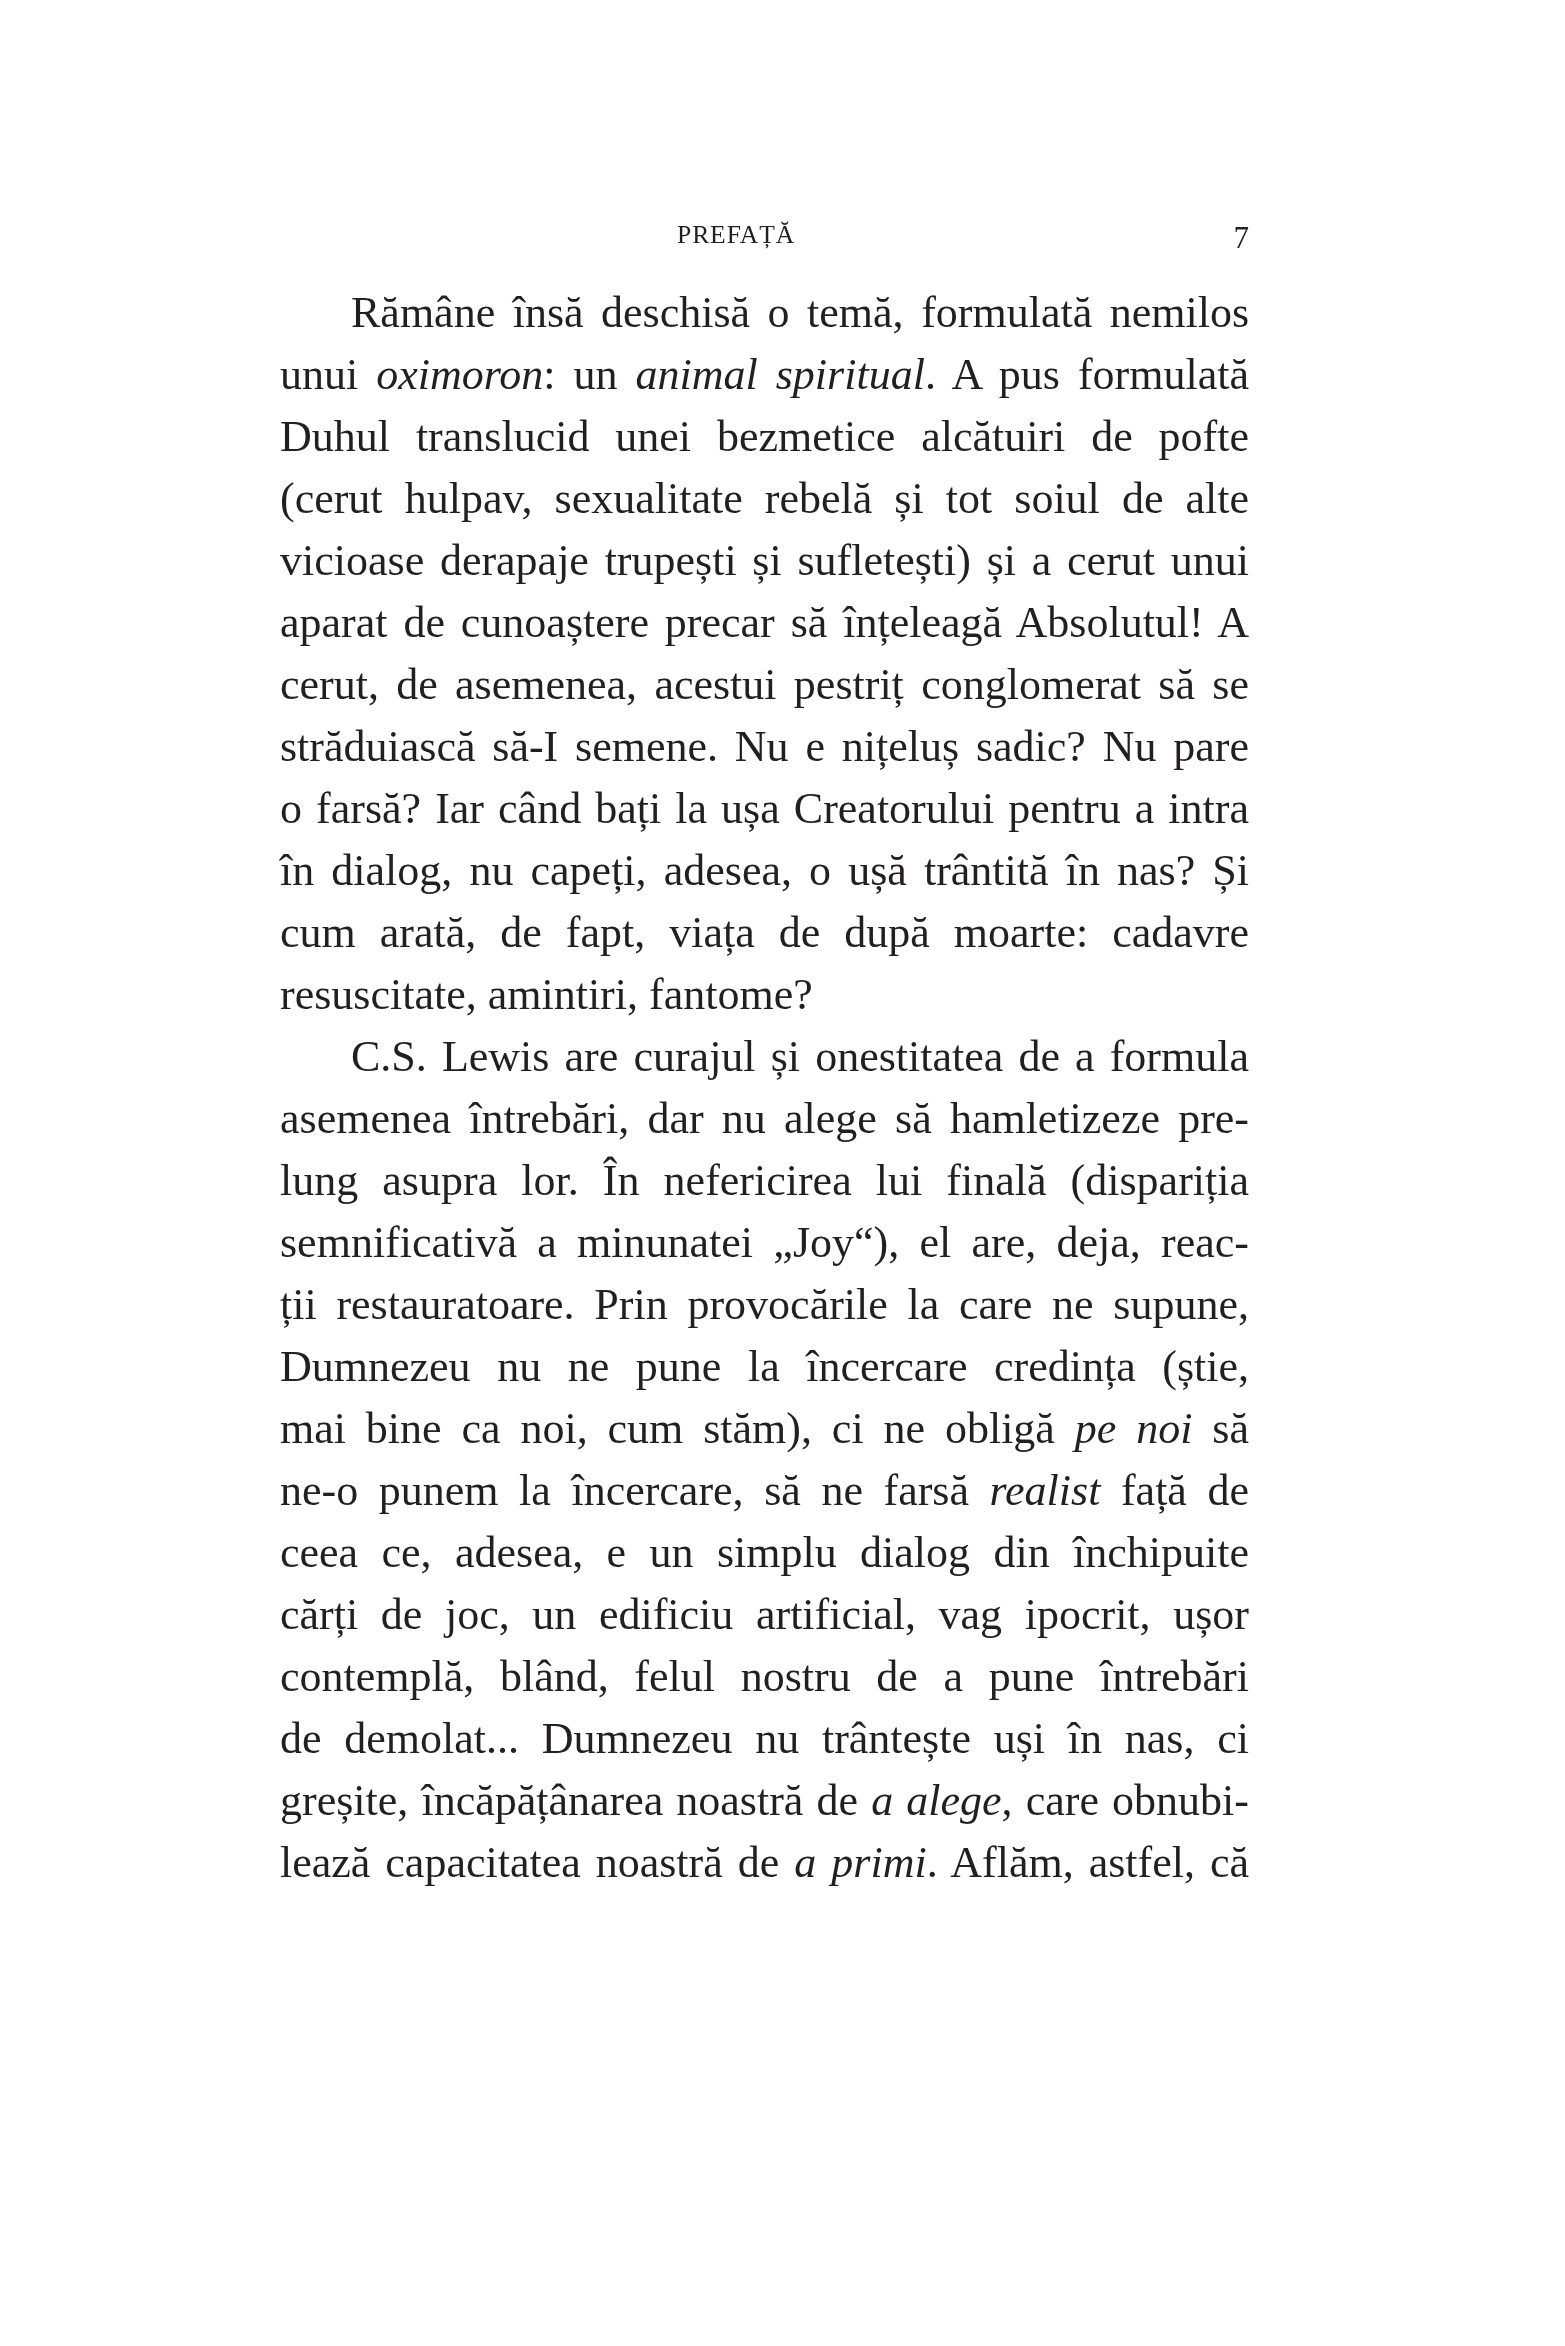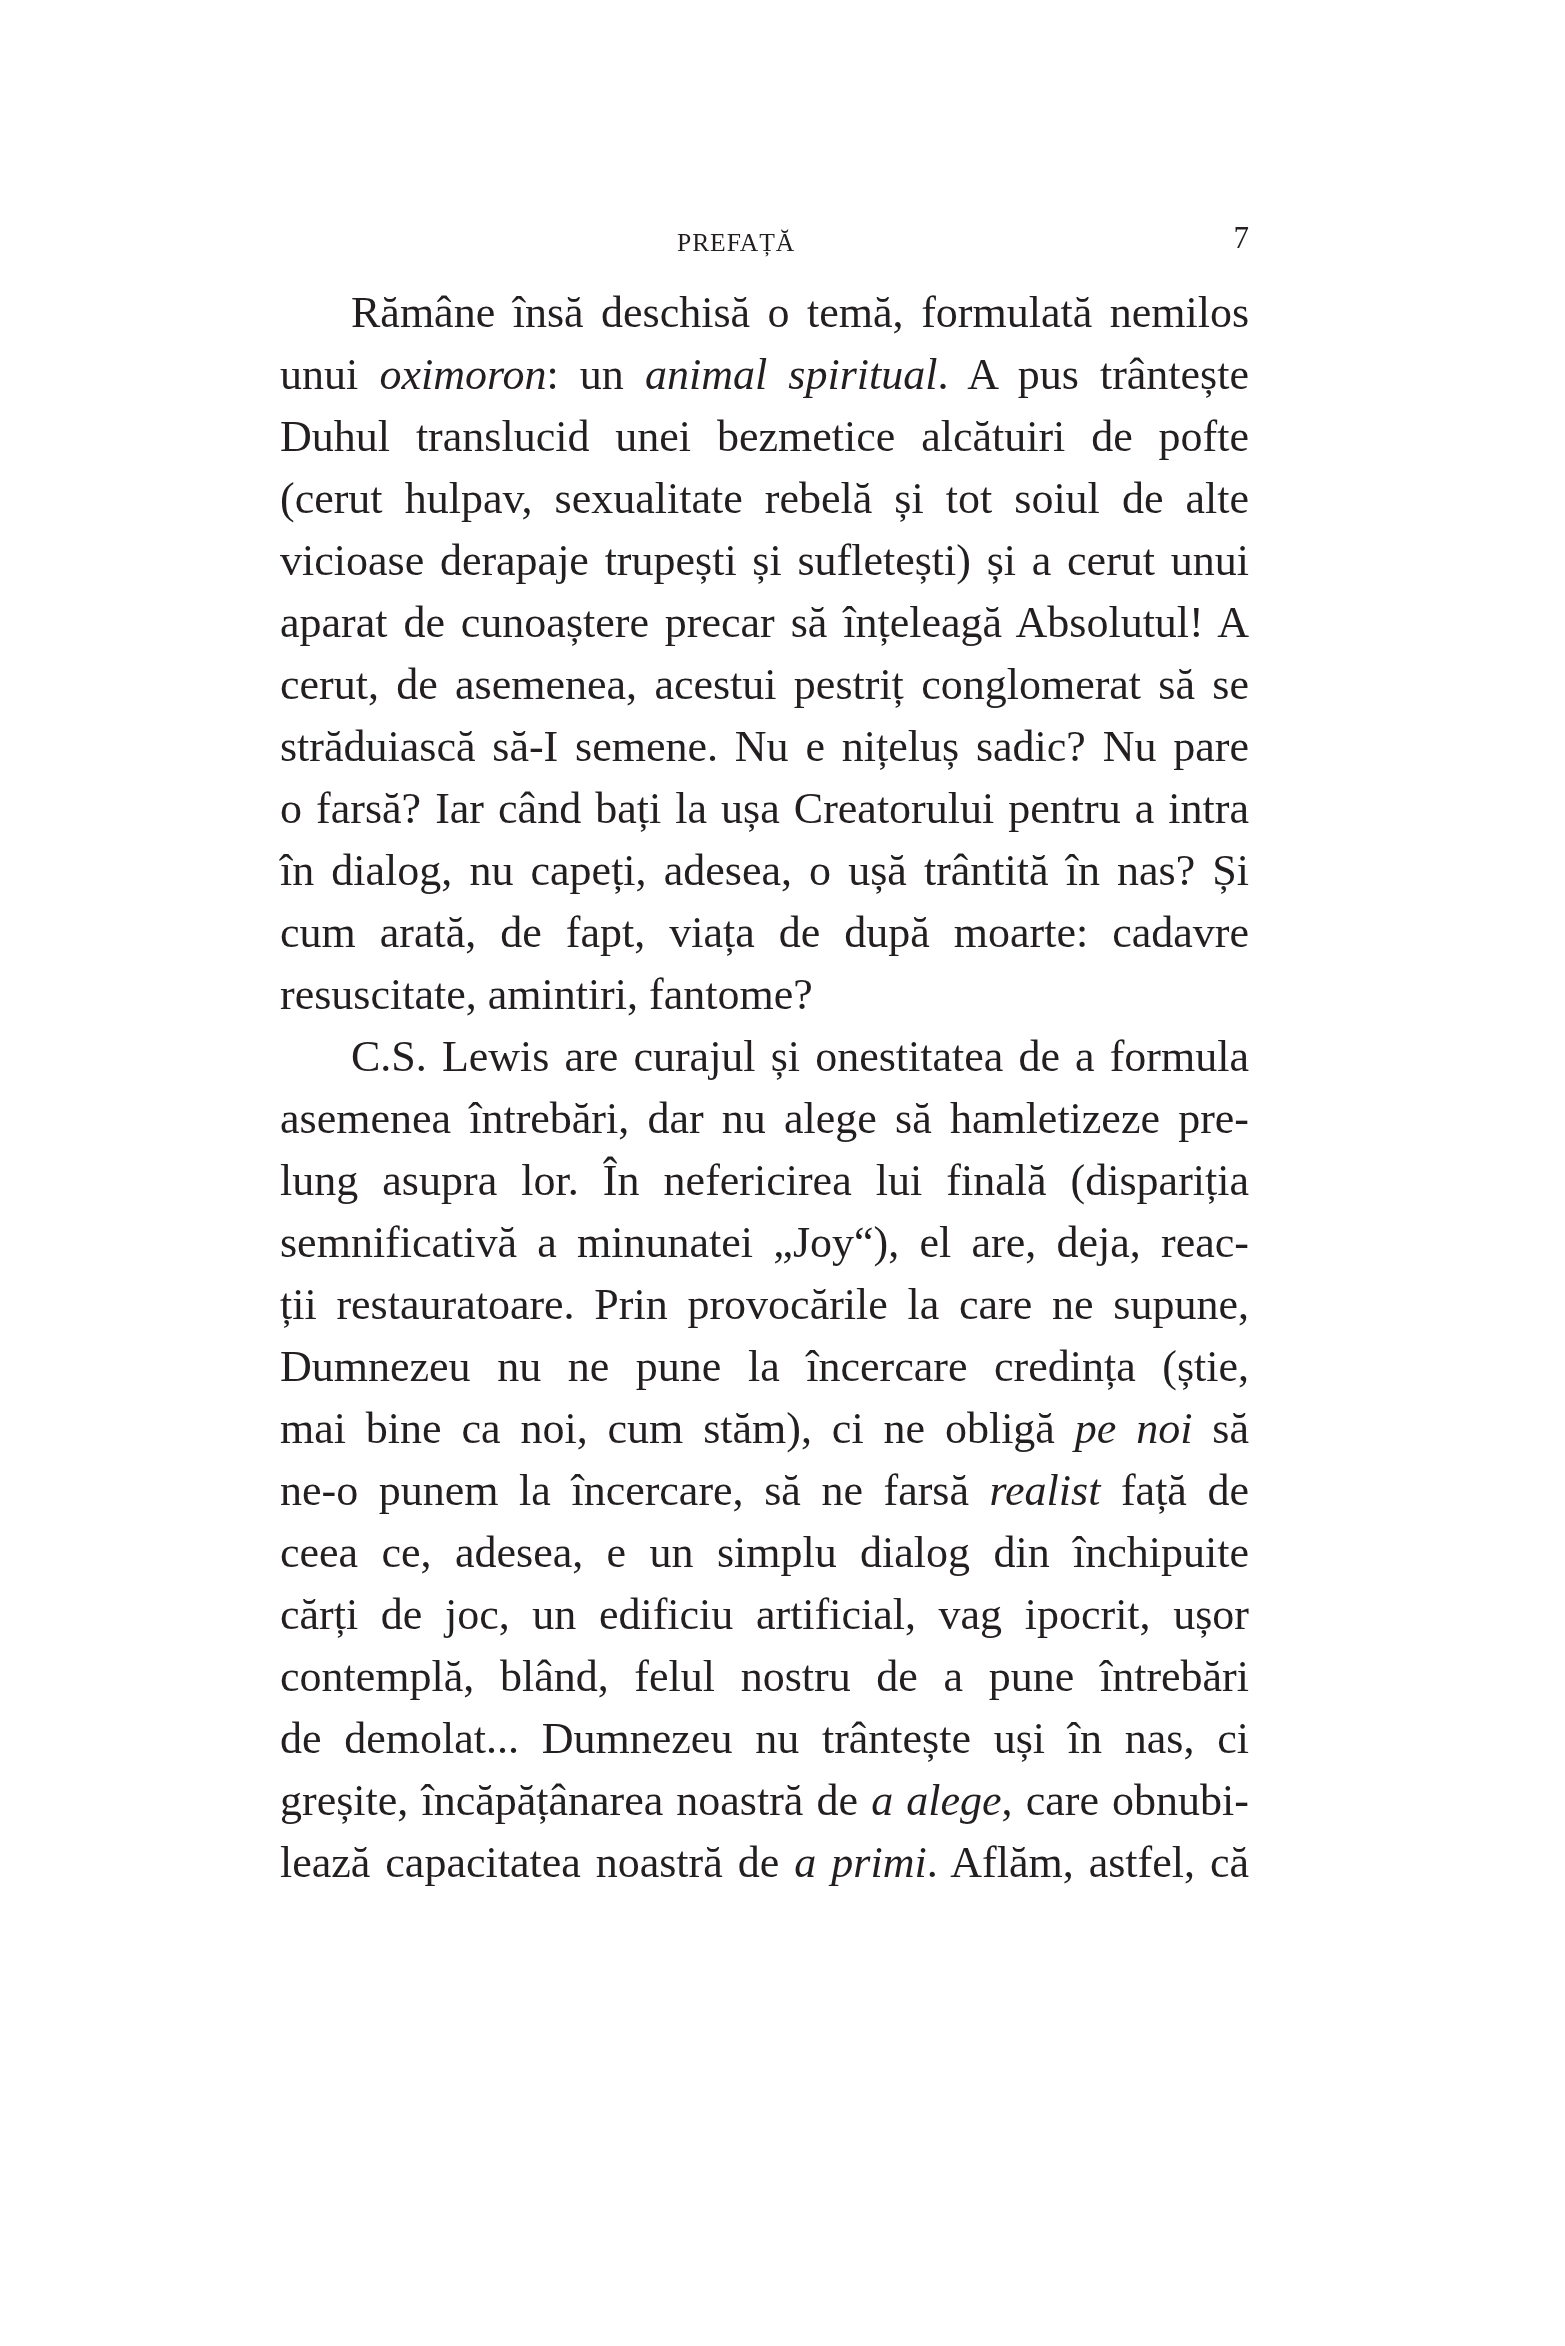--- a/index.html
+++ b/index.html
@@ -1,39 +1,39 @@
 <!DOCTYPE html>
 <html style="font-size:15px"><head>
 <meta charset="utf-8">
 <style>
   html, body { margin: 0; padding: 0; background: #ffffff; }
   body { width: 1565px; height: 2347px; position: relative; overflow: hidden;
          font-family: "Liberation Serif", "DejaVu Serif", serif; color: #231f20; }
   .header { position: absolute; top: 220px; left: 280px; width: 969px; height: 38px; }
-  .running-head { position: absolute; left: 397px; top: 8px; font-size: 25.6px; letter-spacing: 0.9px; }
+  .running-head { position: absolute; left: 397px; top: 0; font-size: 25.6px; letter-spacing: 0.9px; }
   .page-number { position: absolute; right: 0; top: 0; font-size: 31px; }
   .body-text { position: absolute; top: 282px; left: 280px; width: 969px; }
   .line { display: block; height: 62px; font-size: 44px; line-height: 62px;
           white-space: nowrap; text-align: justify; text-align-last: justify; }
   .line.last { text-align-last: left; }
   .line.indent { padding-left: 71px; }
   .it { font-style: italic; }
 </style>
 </head>
 <body>
 
 <div class="header">
   <span class="running-head">PREFAȚĂ</span>
   <span class="page-number">7</span>
 </div>
 
 <div class="body-text" id="body-text">
     <div>
       <span class="line indent"><span>Rămâne însă deschisă o temă, formulată nemilos</span></span>
-      <span class="line"><span>unui </span><span class="it">oximoron</span><span>: un </span><span class="it">animal spiritual</span><span>. A pus trântește</span></span>
+      <span class="line"><span>unui </span><span class="it">oximoron</span><span>: un </span><span class="it">animal spiritual</span><span>. A pus formulată</span></span>
       <span class="line"><span>Duhul translucid unei bezmetice alcătuiri de pofte</span></span>
       <span class="line"><span>(cerut hulpav, sexualitate rebelă și tot soiul de alte</span></span>
       <span class="line"><span>vicioase derapaje trupești și sufletești) și a cerut unui</span></span>
       <span class="line"><span>aparat de cunoaștere precar să înțeleagă Absolutul! A</span></span>
       <span class="line"><span>cerut, de asemenea, acestui pestriț conglomerat să se</span></span>
       <span class="line"><span>străduiască să-I semene. Nu e nițeluș sadic? Nu pare</span></span>
       <span class="line"><span>o farsă? Iar când bați la ușa Creatorului pentru a intra</span></span>
       <span class="line"><span>în dialog, nu capeți, adesea, o ușă trântită în nas? Și</span></span>
       <span class="line"><span>cum arată, de fapt, viața de după moarte: cadavre</span></span>
       <span class="line last"><span>resuscitate, amintiri, fantome?</span></span>

